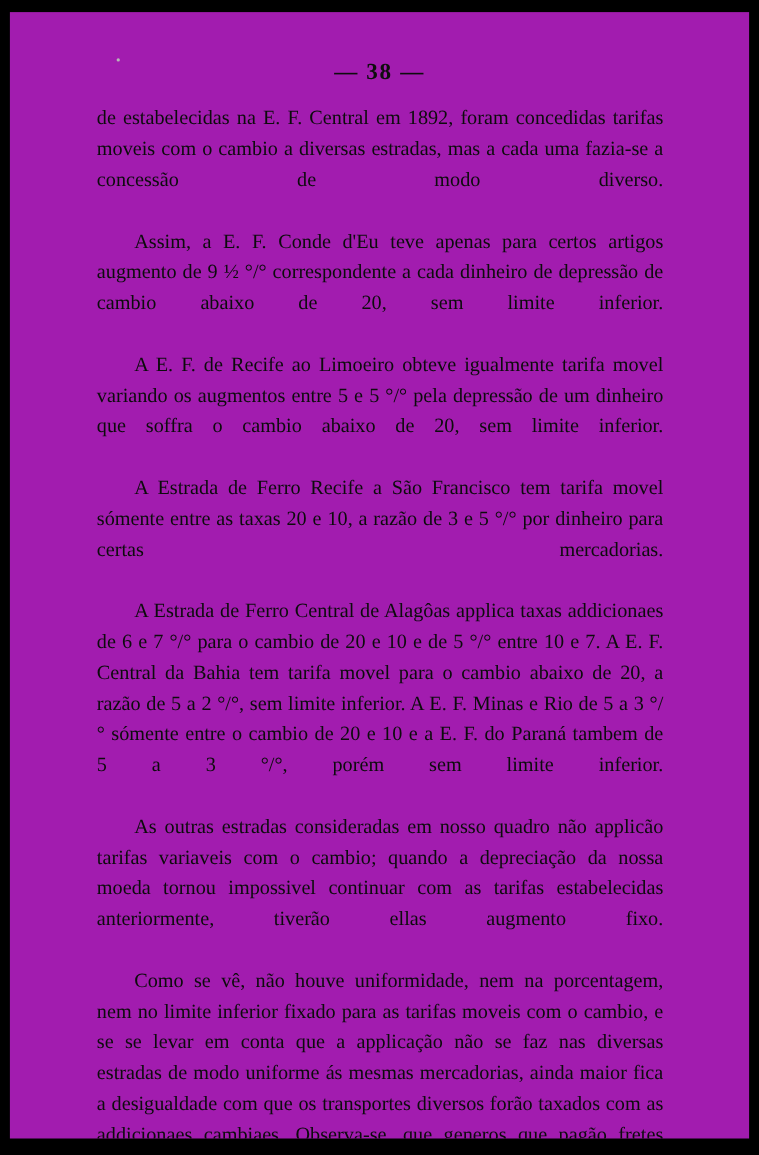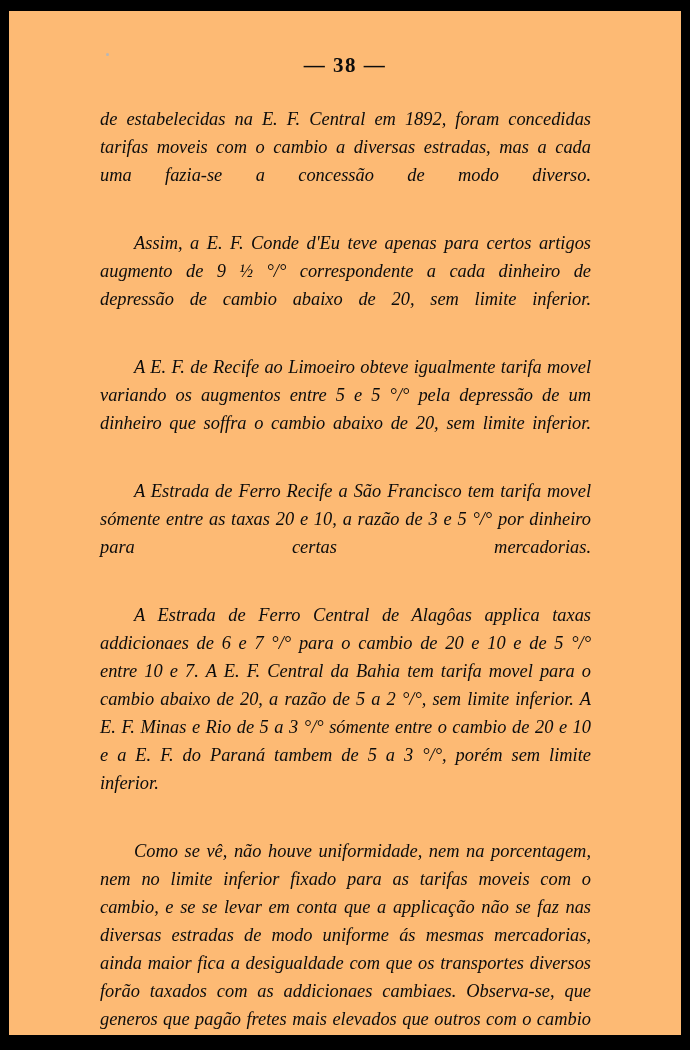--- a/index.html
+++ b/index.html
@@ -23,21 +23,21 @@
     background: #000000;
   }
 
   
   #paper {
     position: absolute;
     left: 9px;
     top: 11px;
     width: 672px;
     height: 1024px;
-    background: #fdba74;
+    background: #a21caf;
     overflow: hidden;
   }
 
   
   .speck {
     position: absolute;
     left: 97px;
     top: 42px;
     width: 3px;
     height: 3px;
@@ -60,29 +60,28 @@
 
   #body-text {
     position: absolute;
     left: 79px;
     top: 82px;
     width: 515px;
     color: #0a0a0a;
   }
 
   p.para {
-    margin: 12px;
+    margin: 0;
     padding: 0;
     font-size: 18.4px;
     line-height: 28px;
     text-align: justify;
     text-indent: 34px;
     word-spacing: 0.5px;
     color: #0c0c0c;
-    font-style: italic;
     -webkit-font-smoothing: none;
   }
   p.para.noindent {
     text-indent: 0;
   }
 
   
   p.para::after {
     content: "";
     display: inline-block;
@@ -103,18 +102,19 @@
       <p class="para noindent">de estabelecidas na E. F. Central em 1892, foram concedidas tarifas moveis com o cambio a diversas estradas, mas a cada uma fazia-se a concessão de modo diverso.</p>
 
       <p class="para">Assim, a E. F. Conde d'Eu teve apenas para certos artigos augmento de 9 ½ °/° correspondente a cada dinheiro de depressão de cambio abaixo de 20, sem limite inferior.</p>
 
       <p class="para">A E. F. de Recife ao Limoeiro obteve igualmente tarifa movel variando os augmentos entre 5 e 5 °/° pela depressão de um dinheiro que soffra o cambio abaixo de 20, sem limite inferior.</p>
 
       <p class="para">A Estrada de Ferro Recife a São Francisco tem tarifa movel sómente entre as taxas 20 e 10, a razão de 3 e 5 °/° por dinheiro para certas mercadorias.</p>
 
       <p class="para">A Estrada de Ferro Central de Alagôas applica taxas addicionaes de 6 e 7 °/° para o cambio de 20 e 10 e de 5 °/° entre 10 e 7. A E. F. Central da Bahia tem tarifa movel para o cambio abaixo de 20, a razão de 5 a 2 °/°, sem limite inferior. A E. F. Minas e Rio de 5 a 3 °/° sómente entre o cambio de 20 e 10 e a E. F. do Paraná tambem de 5 a 3 °/°, porém sem limite inferior.</p>
 
+      <p class="para">As outras estradas consideradas em nosso quadro não applicão tarifas variaveis com o cambio; quando a depreciação da nossa moeda tornou impossivel continuar com as tarifas estabelecidas anteriormente, tiverão ellas augmento fixo.</p>
 
       <p class="para">Como se vê, não houve uniformidade, nem na porcentagem, nem no limite inferior fixado para as tarifas moveis com o cambio, e se se levar em conta que a applicação não se faz nas diversas estradas de modo uniforme ás mesmas mercadorias, ainda maior fica a desigualdade com que os transportes diversos forão taxados com as addicionaes cambiaes. Observa-se, que generos que pagão fretes mais elevados que outros com o cambio de 8, pagão na mesma estrada menos com o de 20. Nada explica taes anomalias que parte são devidas ás companhias de estradas de ferro, quando sujeitarão á approvação do Governo as suas tarifas e parte ao Governo que altera e modifica as</p>
     </div>
 
   </div>
 </div>
 
 </body></html>

